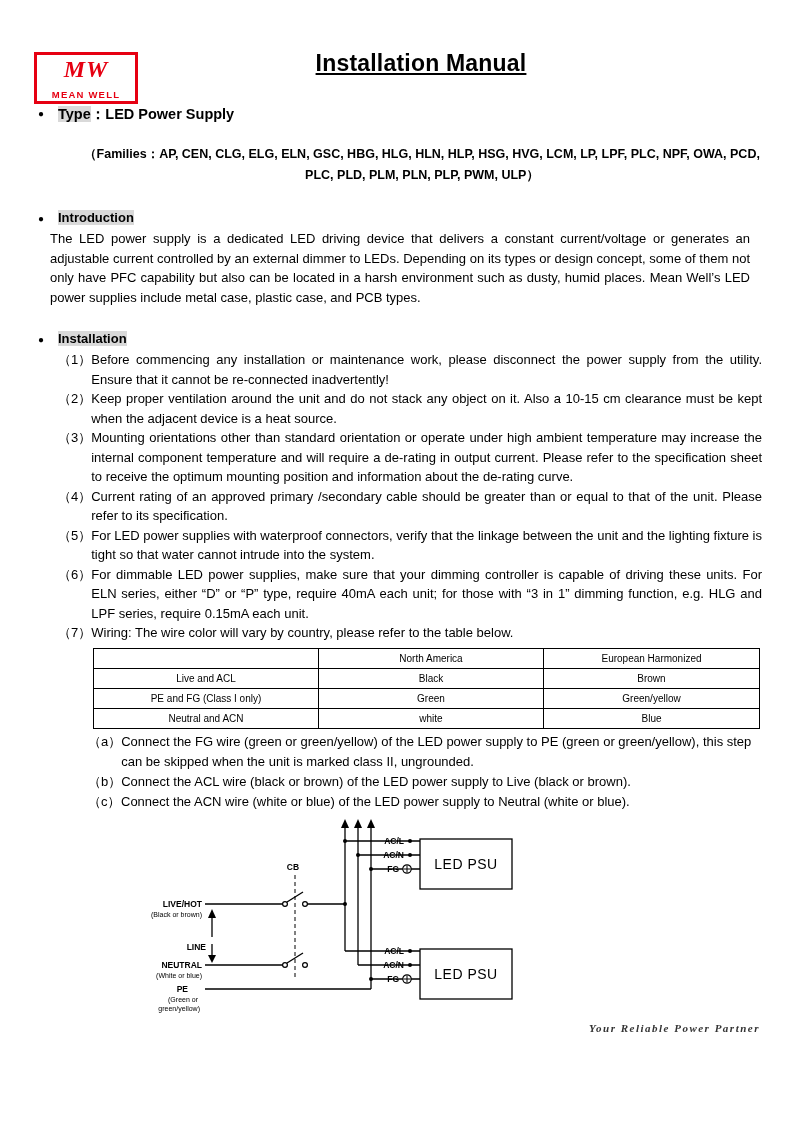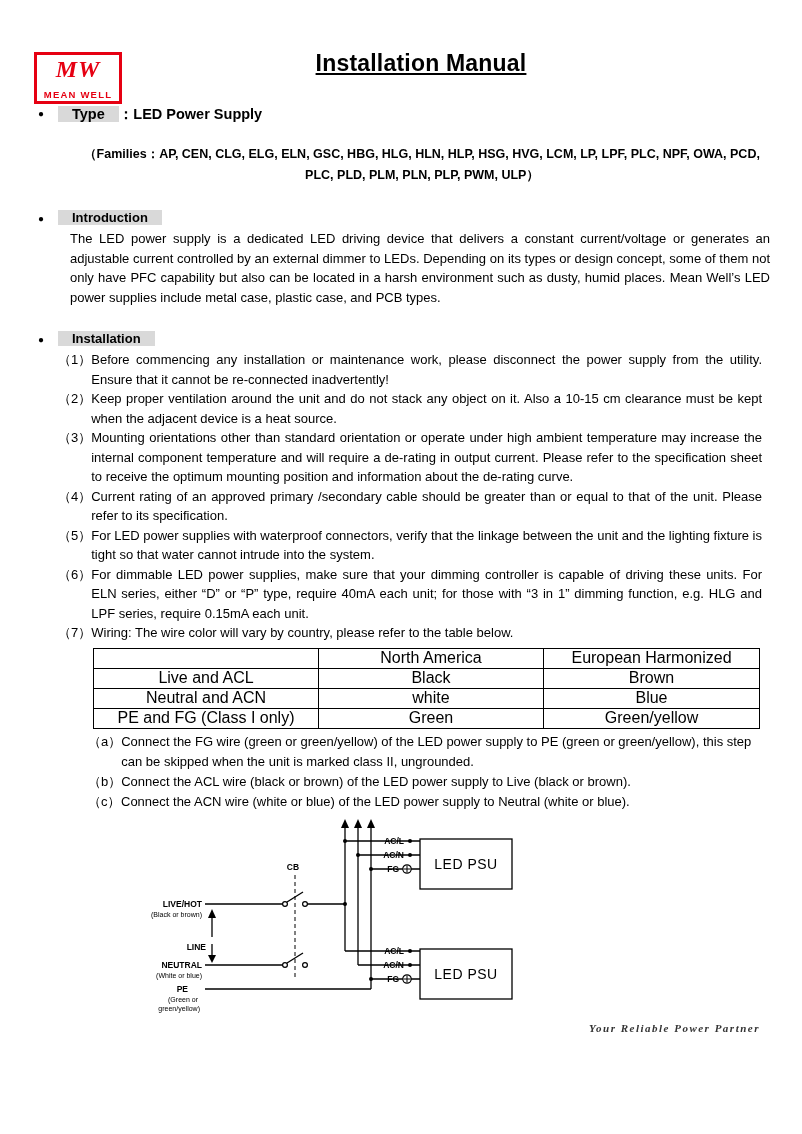--- a/index.html
+++ b/index.html
@@ -3,51 +3,51 @@
 <meta charset="utf-8">
 <style>
   * { margin:0; padding:0; box-sizing:border-box; }
   html,body { background:#fff; }
   .page {
     position:relative; width:802px; height:1134px; margin:0 auto;
     background:#fff; color:#000; overflow:hidden;
     font-family:"Liberation Sans", sans-serif; font-size:13px;
   }
   .logo {
-    position:absolute; top:52px; left:34px; width:88px; height:52px;
+    position:absolute; top:52px; left:34px; width:104px; height:52px;
     border:3px solid #e60012; display:flex; flex-direction:column;
     align-items:center; justify-content:center; background:#fff;
   }
   .logo-mark {
     color:#e60012; font-weight:bold; font-style:italic; font-size:24px;
     line-height:24px; font-family:"Liberation Serif", serif; letter-spacing:1px;
   }
   .logo-brand { color:#e60012; font-weight:bold; font-size:9.5px; letter-spacing:1.2px; margin-top:8px; }
   .title {
     text-align:center; padding-top:50px; font-size:23px; font-weight:bold;
     text-decoration:underline; letter-spacing:0.2px;margin-left:40px;
   }
   .content { padding:0 40px 0 38px; }
   .sect { display:flex; align-items:flex-start; }
   .bullet { width:20px; font-size:10px; padding-top:3px; }
-  .hl { background:#d9d9d9; font-weight:bold; padding:0 14px; }
+  .hl { background:#d9d9d9; font-weight:bold; padding:0 0; }
   .type-row { margin-top:28px; font-size:14.5px; }
   .type-row .type-value { font-weight:bold; }
   .families { margin-left:44px; text-align:center; font-weight:bold; font-size:12.5px; line-height:21px; margin-top:20px; }
   .intro-head { margin-top:24px; }
-  .intro-body { margin:4px 0 0 32px; width:700px; line-height:19.5px; text-align:justify; }
+  .intro-body { margin:4px 0 0 12px; width:700px; line-height:19.5px; text-align:justify; }
   .install-head { margin-top:24px; }
   .items { margin-top:4px; }
   .num-item { display:flex; margin-left:20px; line-height:19.5px; text-align:justify; }
   .num { flex:0 0 32px; }
   .num-text { flex:1; }
   table.wires { border-collapse:collapse; margin:5px 0 2px 55px; }
   table.wires th, table.wires td {
     border:1px solid #000; height:20px; text-align:center; vertical-align:middle;
-    font-weight:normal; font-size:16px; padding:0 20px;
+    font-weight:normal; font-size:10px; padding:0 20px;
   }
   .c1 { width:225px; } .c2 { width:225px; } .c3 { width:216px; }
   .steps { margin-top:3px; }
   .step { display:flex; margin-left:50px; line-height:20px; }
   .step-num { flex:0 0 33px; }
   .step-text { flex:1; }
   .diagram { position:relative; margin-top:5px; height:202px; }
   .diagram svg { position:absolute; left:0; top:0; }
   .t-b8 { font:bold 8.5px "Liberation Sans", sans-serif; }
   .t-7  { font:7px "Liberation Sans", sans-serif; }
@@ -132,28 +132,28 @@
         <th class="c1"></th>
         <th class="c2">North America</th>
         <th class="c3">European Harmonized</th>
       </tr>
       <tr>
         <td>Live and ACL</td>
         <td>Black</td>
         <td>Brown</td>
       </tr>
       <tr>
+        <td>PE and FG (Class I only)</td>
+        <td>Green</td>
+        <td>Green/yellow</td>
+      </tr>
+      <tr>
         <td>Neutral and ACN</td>
         <td>white</td>
         <td>Blue</td>
-      </tr>
-      <tr>
-        <td>PE and FG (Class I only)</td>
-        <td>Green</td>
-        <td>Green/yellow</td>
       </tr>
     </tbody>
       </table>
 
     <div class="steps">
       <div class="step">
         <span class="step-num">（a）</span>
         <div class="step-text">Connect the FG wire (green or green/yellow) of the LED power supply to PE (green or green/yellow), this step can be skipped when the unit is marked class II, ungrounded.</div>
       </div>
       <div class="step">

